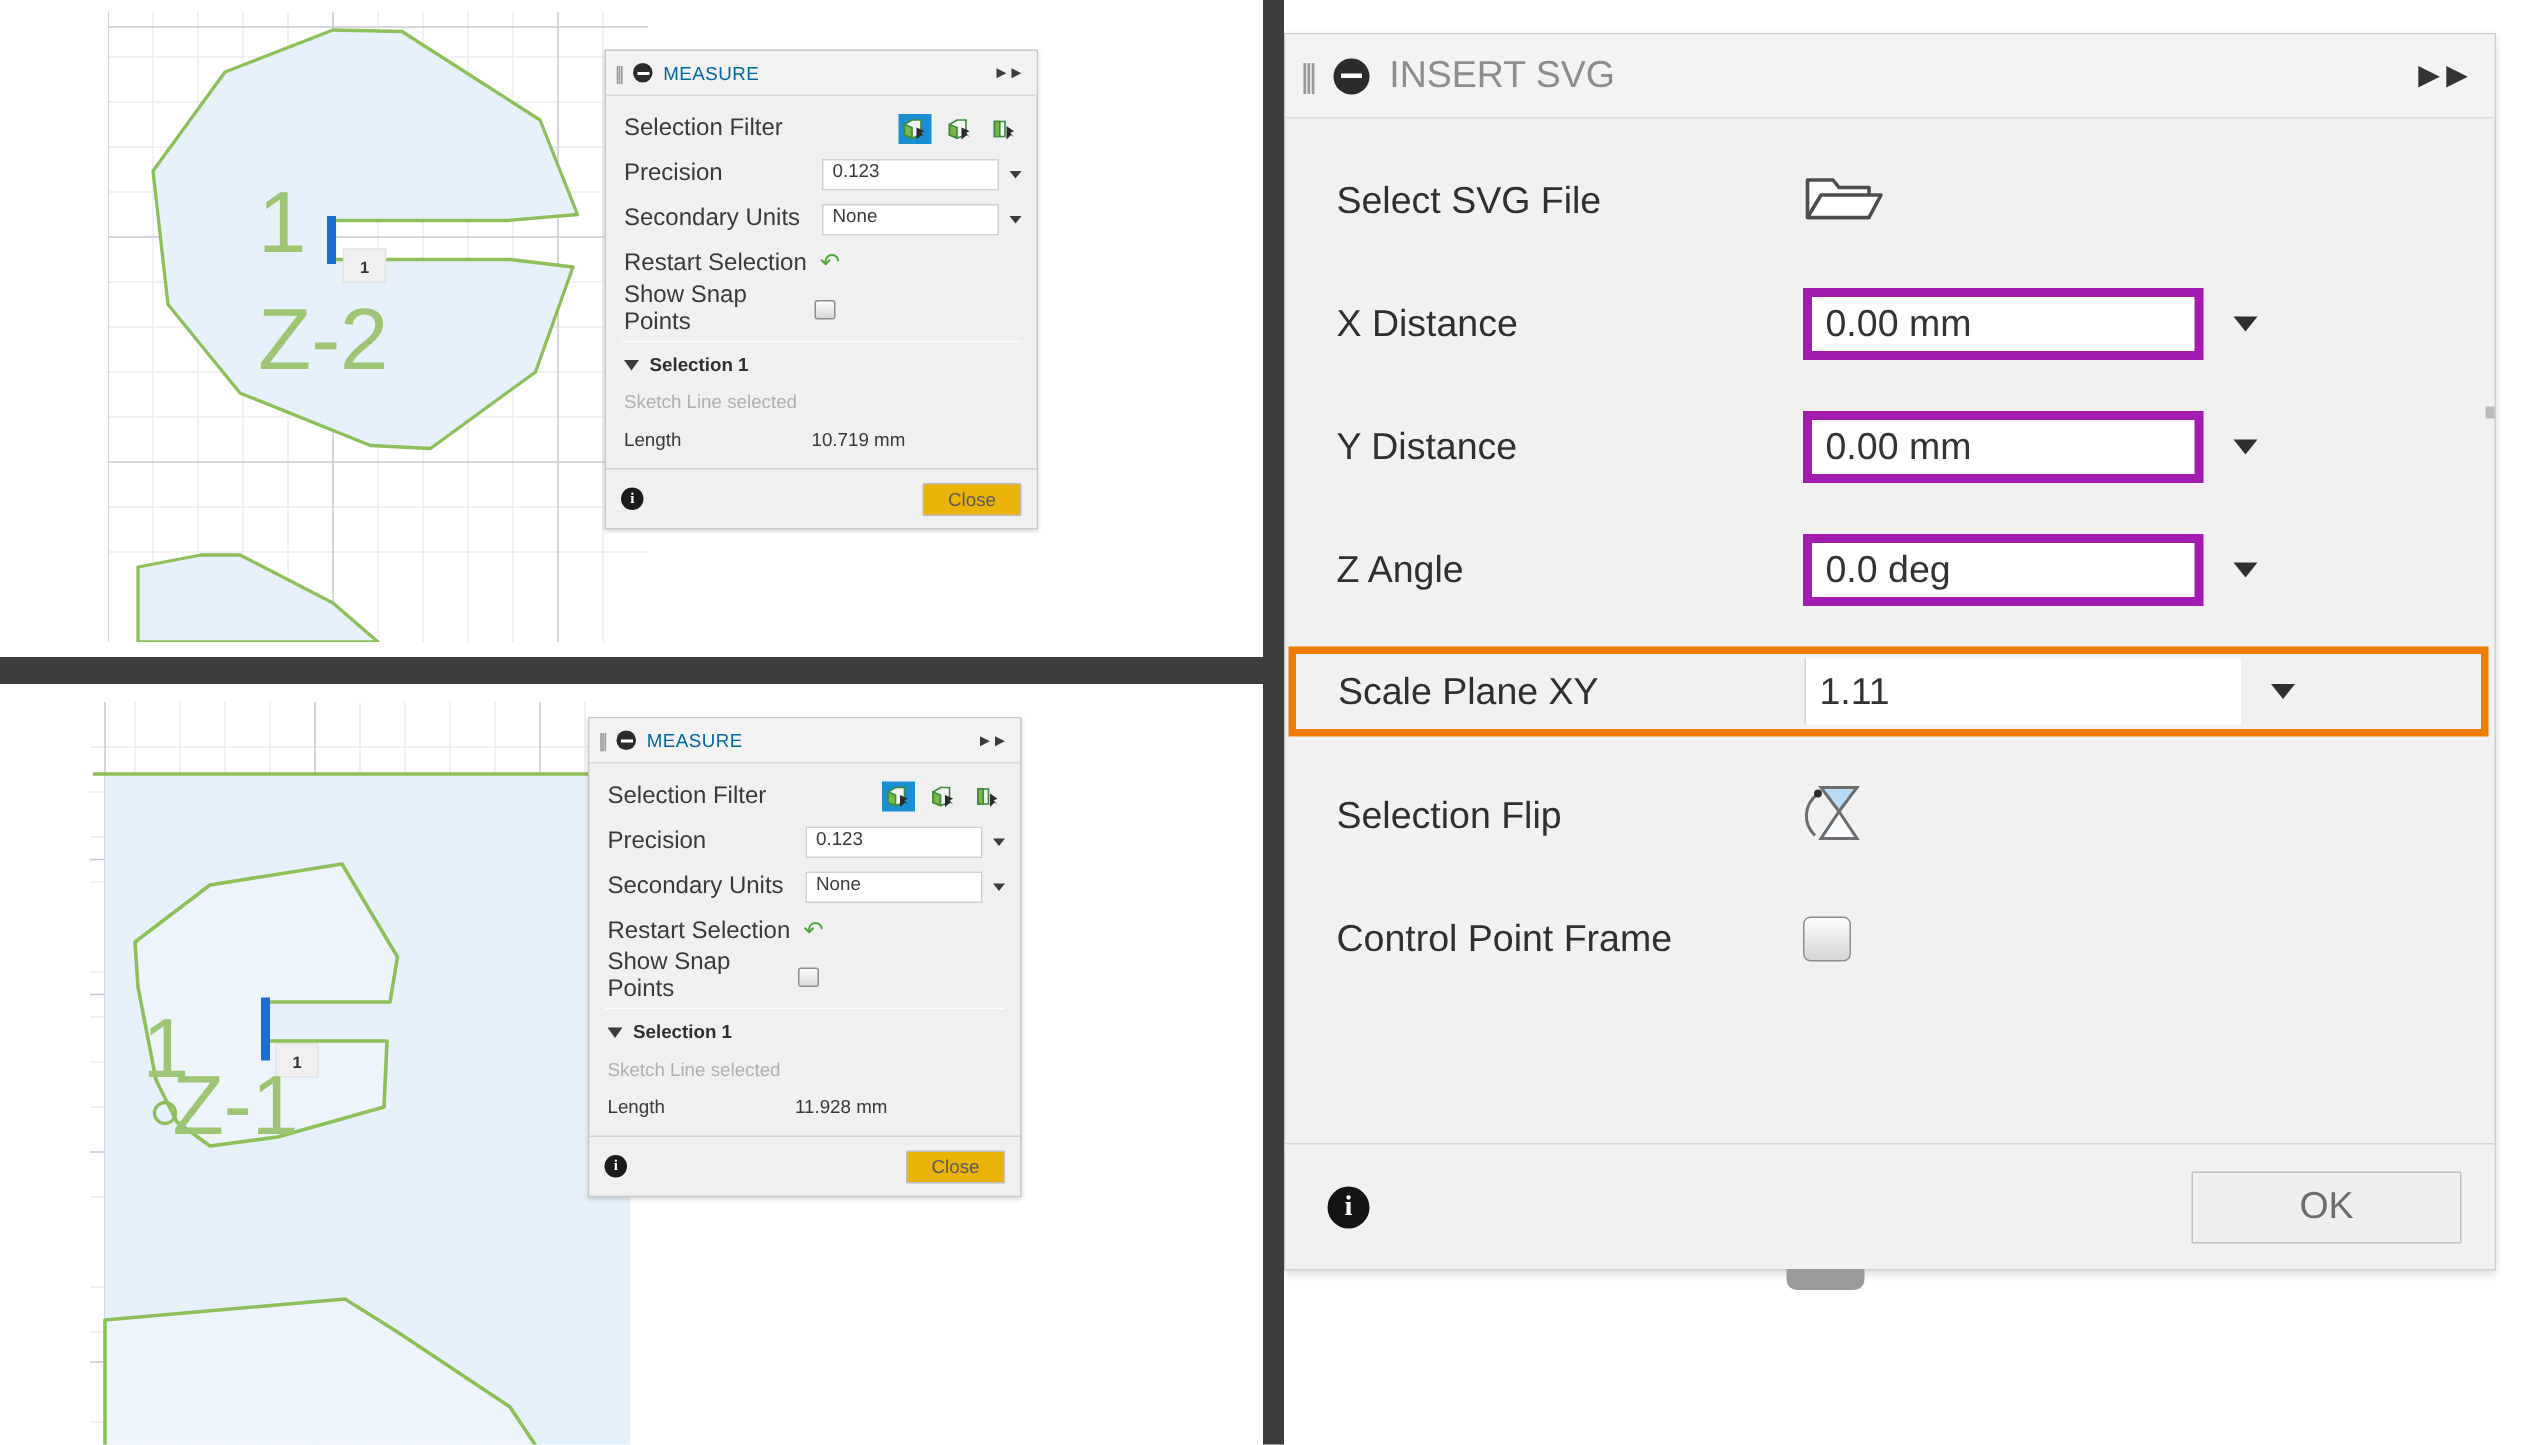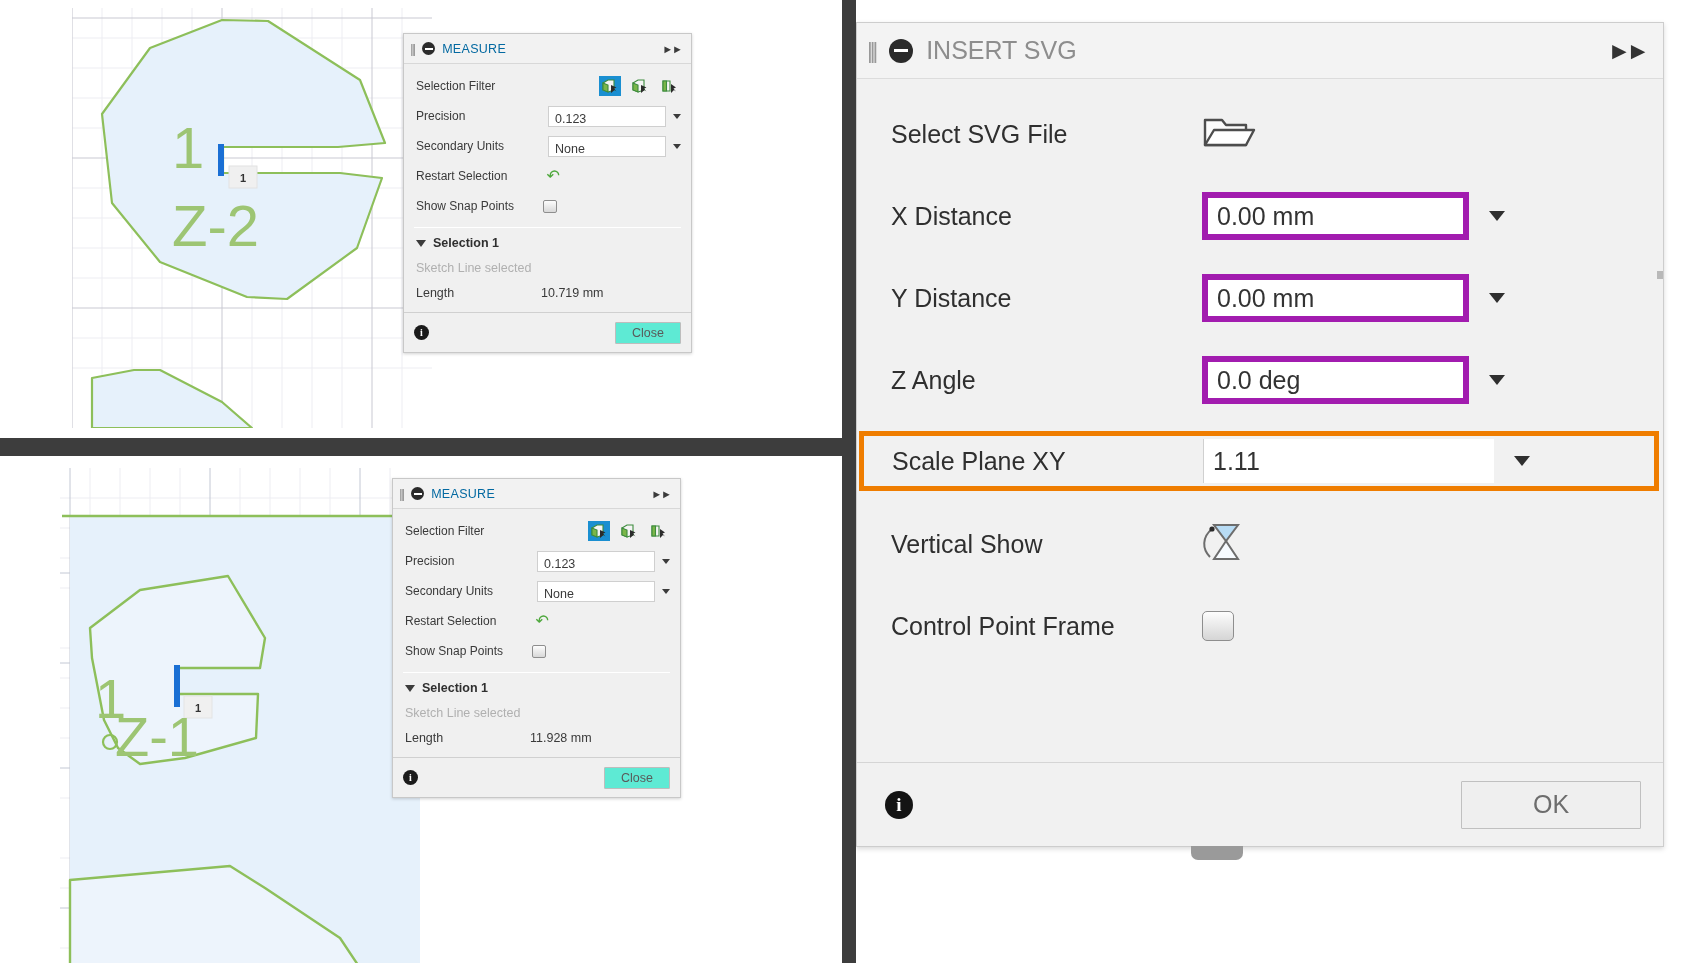--- a/index.html
+++ b/index.html
@@ -51,26 +51,26 @@
     display:inline-block; position:relative; flex:0 0 auto;
   }
   .minus-circle::after {
     content:""; position:absolute; left:2.5px; top:5.5px; width:8px; height:2px; background:#fff;
   }
   .pal-title-text { color:#0369a1; font-size:12.5px; letter-spacing:.3px; }
   .chev { position:absolute; right:9px; top:50%; transform:translateY(-50%); color:#3b3b3b; font-size:11px; letter-spacing:-1px; }
 
   .pal-body { padding:7px 0 4px 0; }
   .row { display:flex; align-items:center; height:30px; padding:0 10px 0 12px; }
-  .row .lbl { color:#3a3a3a; font-size:12px; }
+  .row .lbl { color:#3a3a3a; font-size:16px; }
   .row .ctl { margin-left:auto; display:flex; align-items:center; }
 
   .txtbox {
     background:#fff; border:1px solid #cfcfcf; height:21px;
-    display:flex; align-items:flex-end; padding:0 6px;
+    display:flex; align-items:flex-start; padding:0 6px;
     font-size:12.5px; color:#3a3a3a;
   }
   .dd-arrow { width:0;height:0;border-left:4px solid transparent;border-right:4px solid transparent;border-top:5px solid #3b3b3b; margin-left:7px; }
 
   .filter-icons { display:flex; align-items:center; gap:8px; }
   .fi { width:22px; height:20px; display:flex; align-items:center; justify-content:center; }
   .fi.sel { background:#1a8fd1; }
 
   .undo-icon { font-size:16px; color:#4fa83d; line-height:1; }
   .checkbox {
@@ -88,21 +88,21 @@
   .pal-foot {
     border-top:1px solid #d0d0d0; background:#f0f0f0;
     height:40px; display:flex; align-items:center; padding:0 10px;
   }
   .info-i {
     width:15px;height:15px;border-radius:50%;background:#1b1b1b;color:#fff;
     font-size:10px; font-weight:bold; font-family:"Liberation Serif",serif;
     display:flex;align-items:center;justify-content:center;
   }
   .btn {
-    margin-left:auto; background:#5eead4; border:1px solid #bdbdbd;
+    margin-left:auto; background:#eab308; border:1px solid #bdbdbd;
     padding:3px 16px; font-size:12.5px; color:#5a5a5a; border-radius:1px;
   }
 
   
   .svgdlg {
     position:absolute; left:0px; top:22px; width:808px; height:825px;
     background:#f1f1f1; border:1px solid #cdcdcd;
     box-shadow:0 2px 5px rgba(0,0,0,.15);
   }
   .svgdlg-title {
@@ -512,21 +512,21 @@
         <span class="sctl">
           <span class="sinput">
             <span>1.11</span>
           </span>
           <span class="sdd"></span>
         </span>
       </div>
 
 
       <div class="srow">
-        <span class="slbl">Vertical Show</span>
+        <span class="slbl">Selection Flip</span>
         <span class="sctl">
           <span>
             <svg width="50" height="46" viewBox="0 0 50 46">
               <path d="M12 6 L36 6 L24 22 Z" fill="#b8dcf5" stroke="#6d6d6d" stroke-width="2"></path>
               <path d="M12 40 L36 40 L24 22 Z" fill="#f7fbff" stroke="#6d6d6d" stroke-width="2"></path>
               <path d="M10 10 C 0 18, 0 30, 8 38" fill="none" stroke="#6d6d6d" stroke-width="2"></path>
               <circle cx="10" cy="10" r="2.6" fill="#2b2b2b"></circle>
             </svg>
           </span>
         </span>

